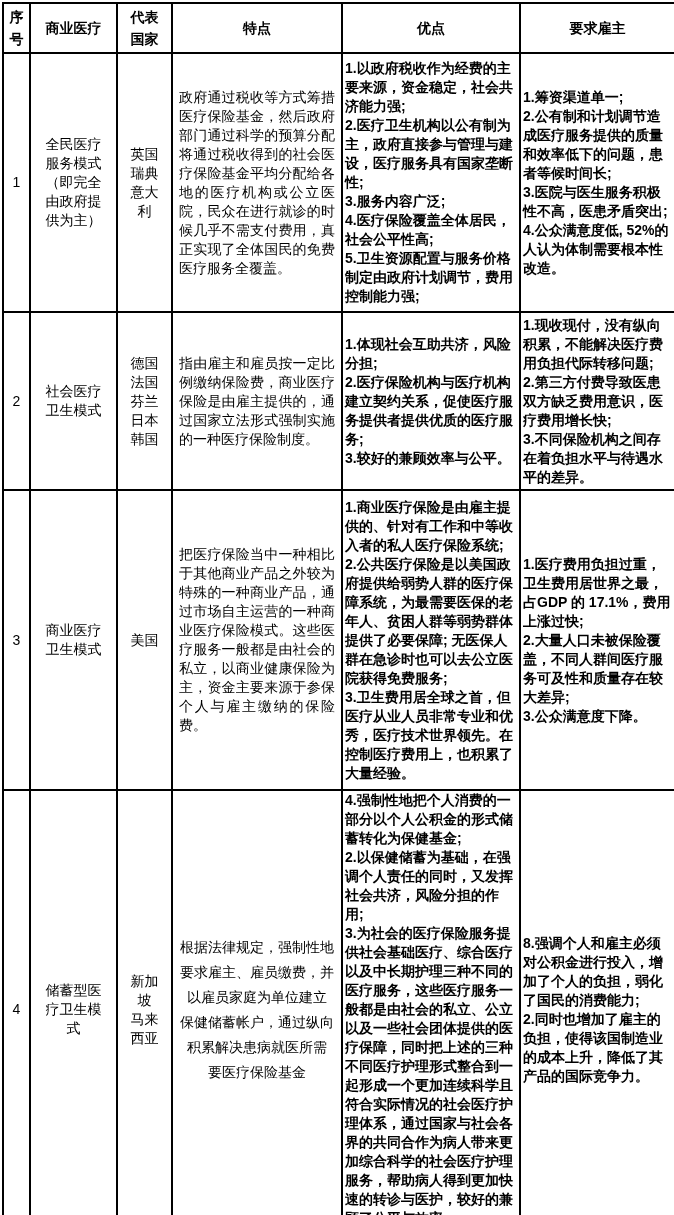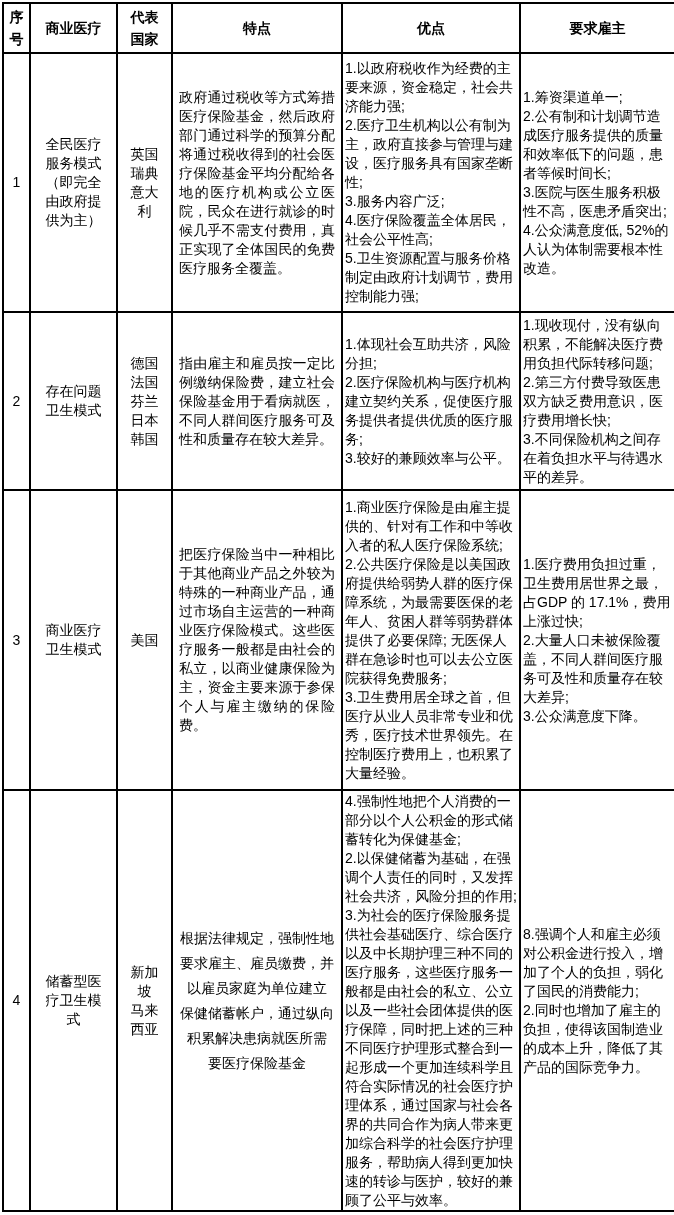--- a/index.html
+++ b/index.html
@@ -42,20 +42,21 @@
     padding: 0 6px;
   }
   td.c-features.center {
     text-align: center;
     line-height: 25px;
     padding: 0 4px;
   }
   td.c-adv, td.c-prob {
     text-align: left;
     padding: 0 2px;
+    font-weight: bold;
   }
 </style>
 </head>
 <body>
 
 <table class="doc-table">
   <colgroup>
     <col style="width:27px">
     <col style="width:87px">
     <col style="width:55px">
@@ -91,28 +92,28 @@
 3.服务内容广泛;
 4.医疗保险覆盖全体居民，社会公平性高;
 5.卫生资源配置与服务价格制定由政府计划调节，费用控制能力强;</td>
       <td class="c-prob">1.筹资渠道单一;
 2.公有制和计划调节造成医疗服务提供的质量和效率低下的问题，患者等候时间长;
 3.医院与医生服务积极性不高，医患矛盾突出;
 4.公众满意度低, 52%的人认为体制需要根本性改造。</td>
     </tr>
     <tr style="height:178px">
       <td class="c-num">2</td>
-      <td class="c-model">存在问题
+      <td class="c-model">社会医疗
 卫生模式</td>
       <td class="c-countries">德国
 法国
 芬兰
 日本
 韩国</td>
-      <td class="c-features">指由雇主和雇员按一定比例缴纳保险费，建立社会保险基金用于看病就医，不同人群间医疗服务可及性和质量存在较大差异。</td>
+      <td class="c-features">指由雇主和雇员按一定比例缴纳保险费，商业医疗保险是由雇主提供的，通过国家立法形式强制实施的一种医疗保险制度。</td>
       <td class="c-adv">1.体现社会互助共济，风险分担;
 2.医疗保险机构与医疗机构建立契约关系，促使医疗服务提供者提供优质的医疗服务;
 3.较好的兼顾效率与公平。</td>
       <td class="c-prob">1.现收现付，没有纵向积累，不能解决医疗费用负担代际转移问题;
 2.第三方付费导致医患双方缺乏费用意识，医疗费用增长快;
 3.不同保险机构之间存在着负担水平与待遇水平的差异。</td>
     </tr>
     <tr style="height:300px">
       <td class="c-num">3</td>
       <td class="c-model">商业医疗

